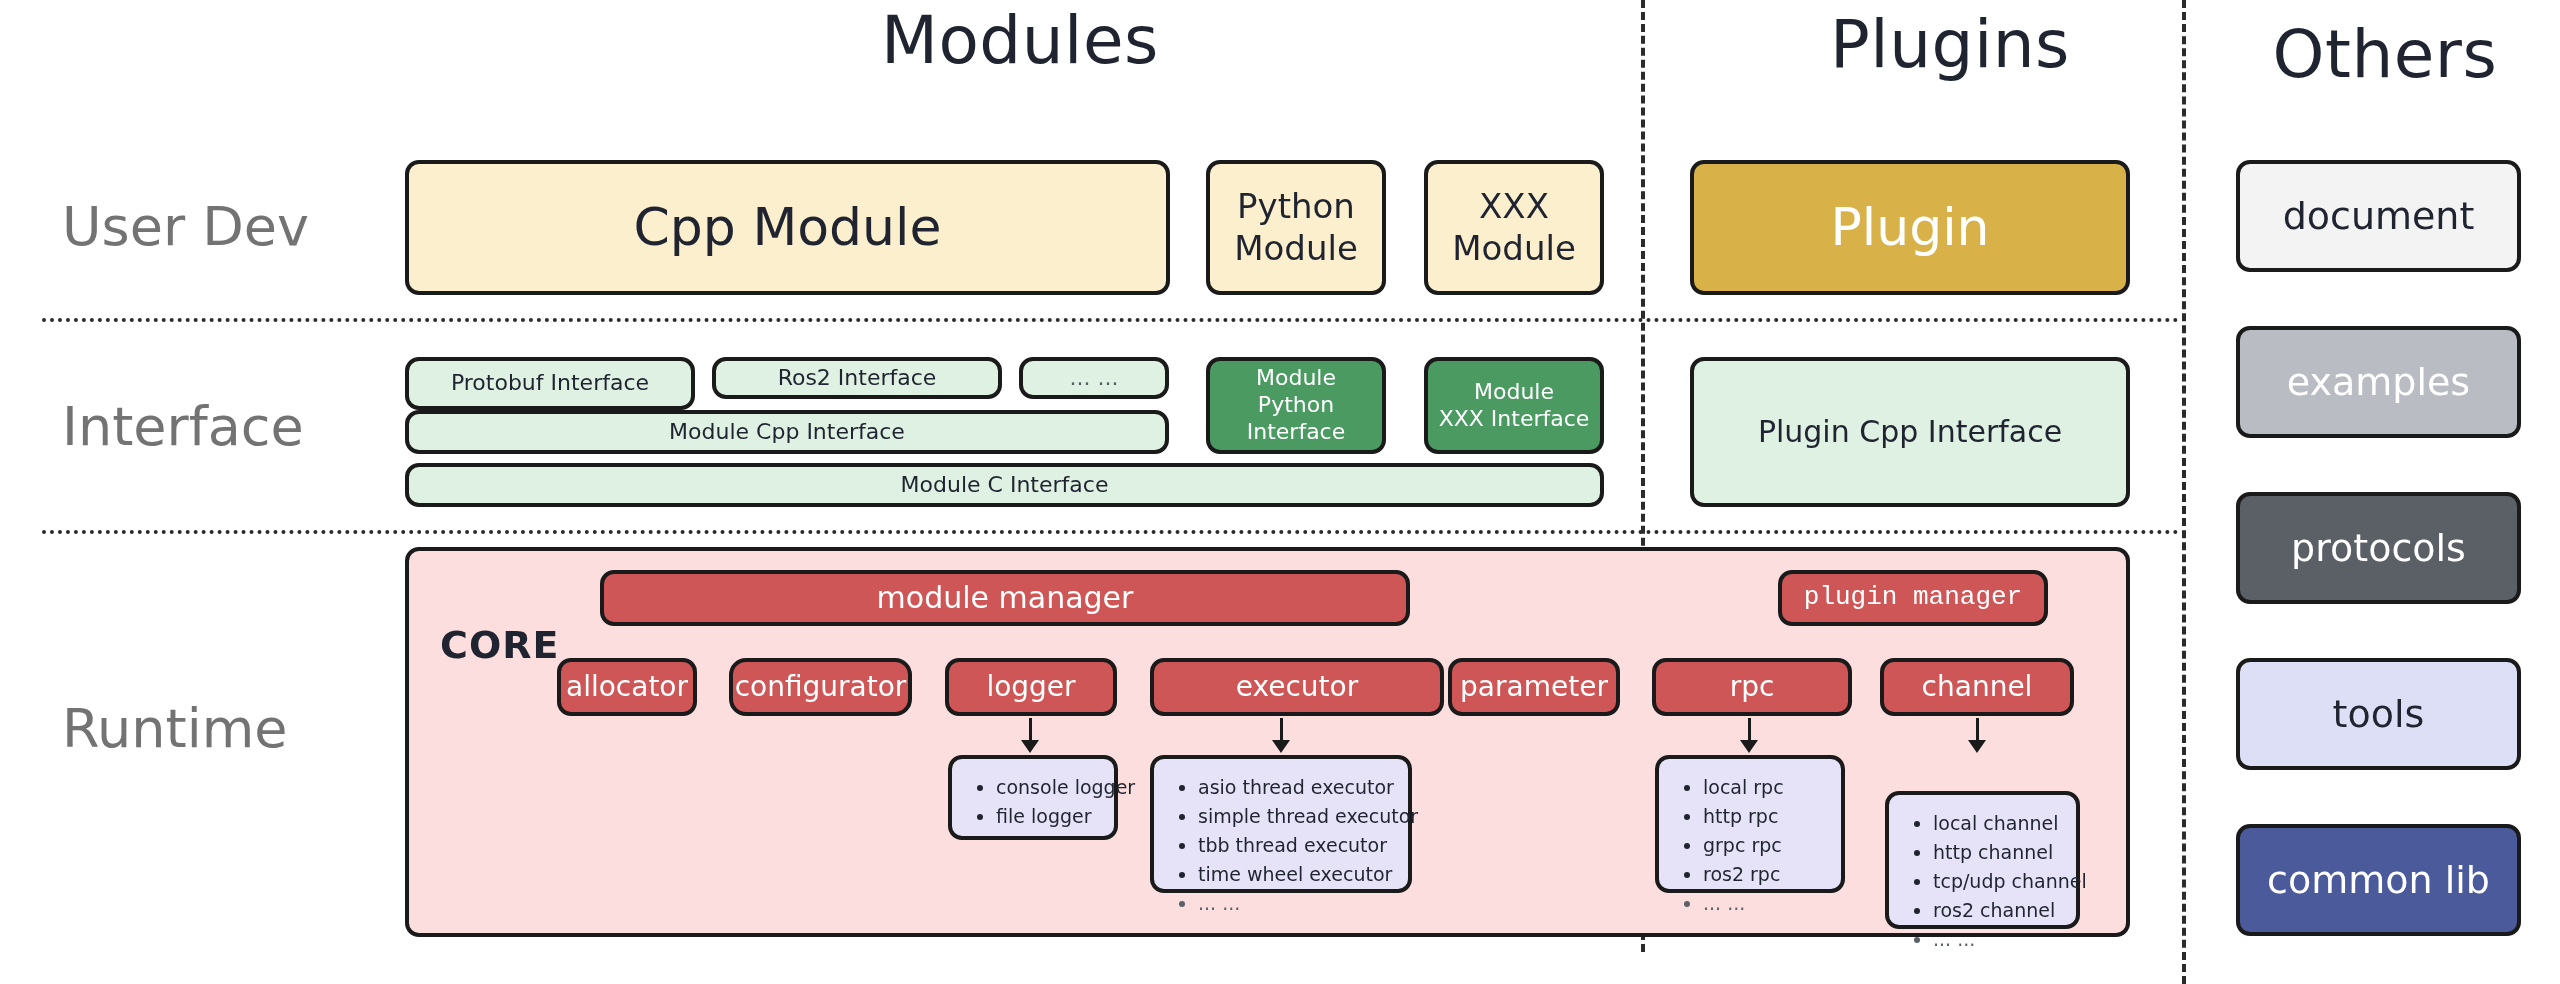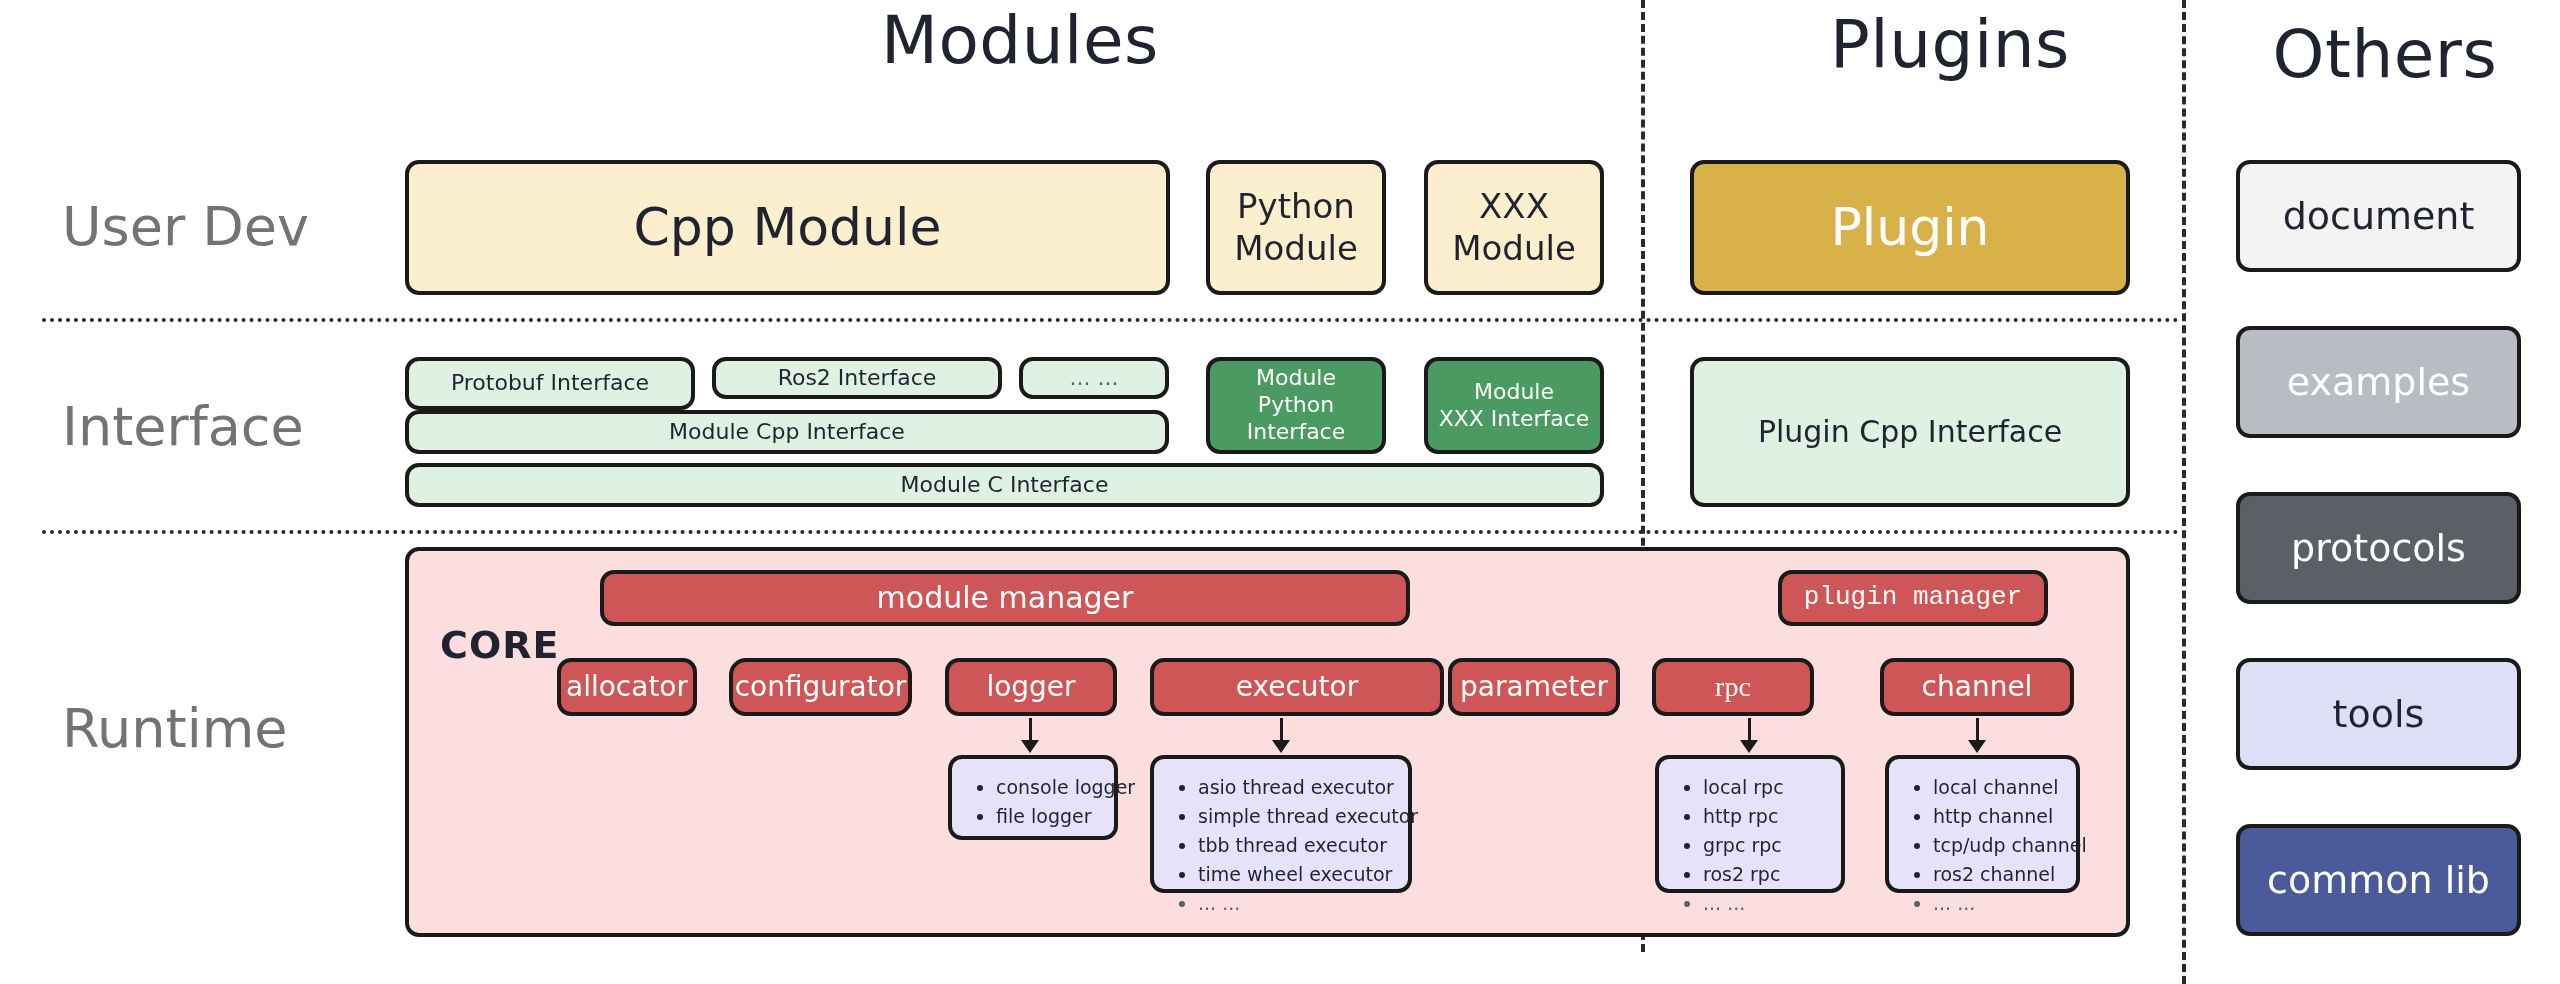--- a/index.html
+++ b/index.html
@@ -184,21 +184,21 @@
 
   <div class="abs node red fs-30" style="left:600px;top:570px;width:810px;height:56px;">module manager</div>
 
   <div class="abs node red fs-26" style="left:1778px;top:570px;width:270px;height:56px;font-family:Liberation Mono, monospace;">plugin manager</div>
 
   <div class="abs node red fs-28" style="left:557px;top:658px;width:140px;height:58px;">allocator</div>
   <div class="abs node red fs-28" style="left:729px;top:658px;width:183px;height:58px;border-radius:17px;">configurator</div>
   <div class="abs node red fs-28" style="left:945px;top:658px;width:172px;height:58px;">logger</div>
   <div class="abs node red fs-28" style="left:1150px;top:658px;width:294px;height:58px;">executor</div>
   <div class="abs node red fs-28" style="left:1448px;top:658px;width:172px;height:58px;">parameter</div>
-  <div class="abs node red fs-28" style="left:1652px;top:658px;width:162px;height:58px;font-family:Liberation Serif, serif;">rpc</div>
+  <div class="abs node red fs-28" style="left:1652px;top:658px;width:200px;height:58px;">rpc</div>
   <div class="abs node red fs-28" style="left:1880px;top:658px;width:194px;height:58px;">channel</div>
 
   <div class="abs arrow-line" style="left:1029px;top:718px;height:24px;"></div>
   <div class="abs arrow-head" style="left:1021px;top:740px;"></div>
 
   <div class="abs arrow-line" style="left:1280px;top:718px;height:24px;"></div>
   <div class="abs arrow-head" style="left:1272px;top:740px;"></div>
 
   <div class="abs arrow-line" style="left:1748px;top:718px;height:24px;"></div>
   <div class="abs arrow-head" style="left:1740px;top:740px;"></div>
@@ -226,21 +226,21 @@
   <div class="abs listbox" style="left:1655px;top:755px;width:190px;height:138px;">
     <ul>
       <li>local rpc</li>
       <li>http rpc</li>
       <li>grpc rpc</li>
       <li>ros2 rpc</li>
       <li style="color:#5b6067;">... ...</li>
     </ul>
   </div>
 
-  <div class="abs listbox" style="left:1885px;top:755px;width:195px;height:138px;">
+  <div class="abs listbox" style="left:1885px;top:791px;width:195px;height:138px;">
     <ul>
       <li>local channel</li>
       <li>http channel</li>
       <li>tcp/udp channel</li>
       <li>ros2 channel</li>
       <li style="color:#5b6067;">... ...</li>
     </ul>
   </div>
 
   <div class="abs node gray-light fs-38" style="left:2236px;top:160px;width:285px;height:112px;">document</div>

